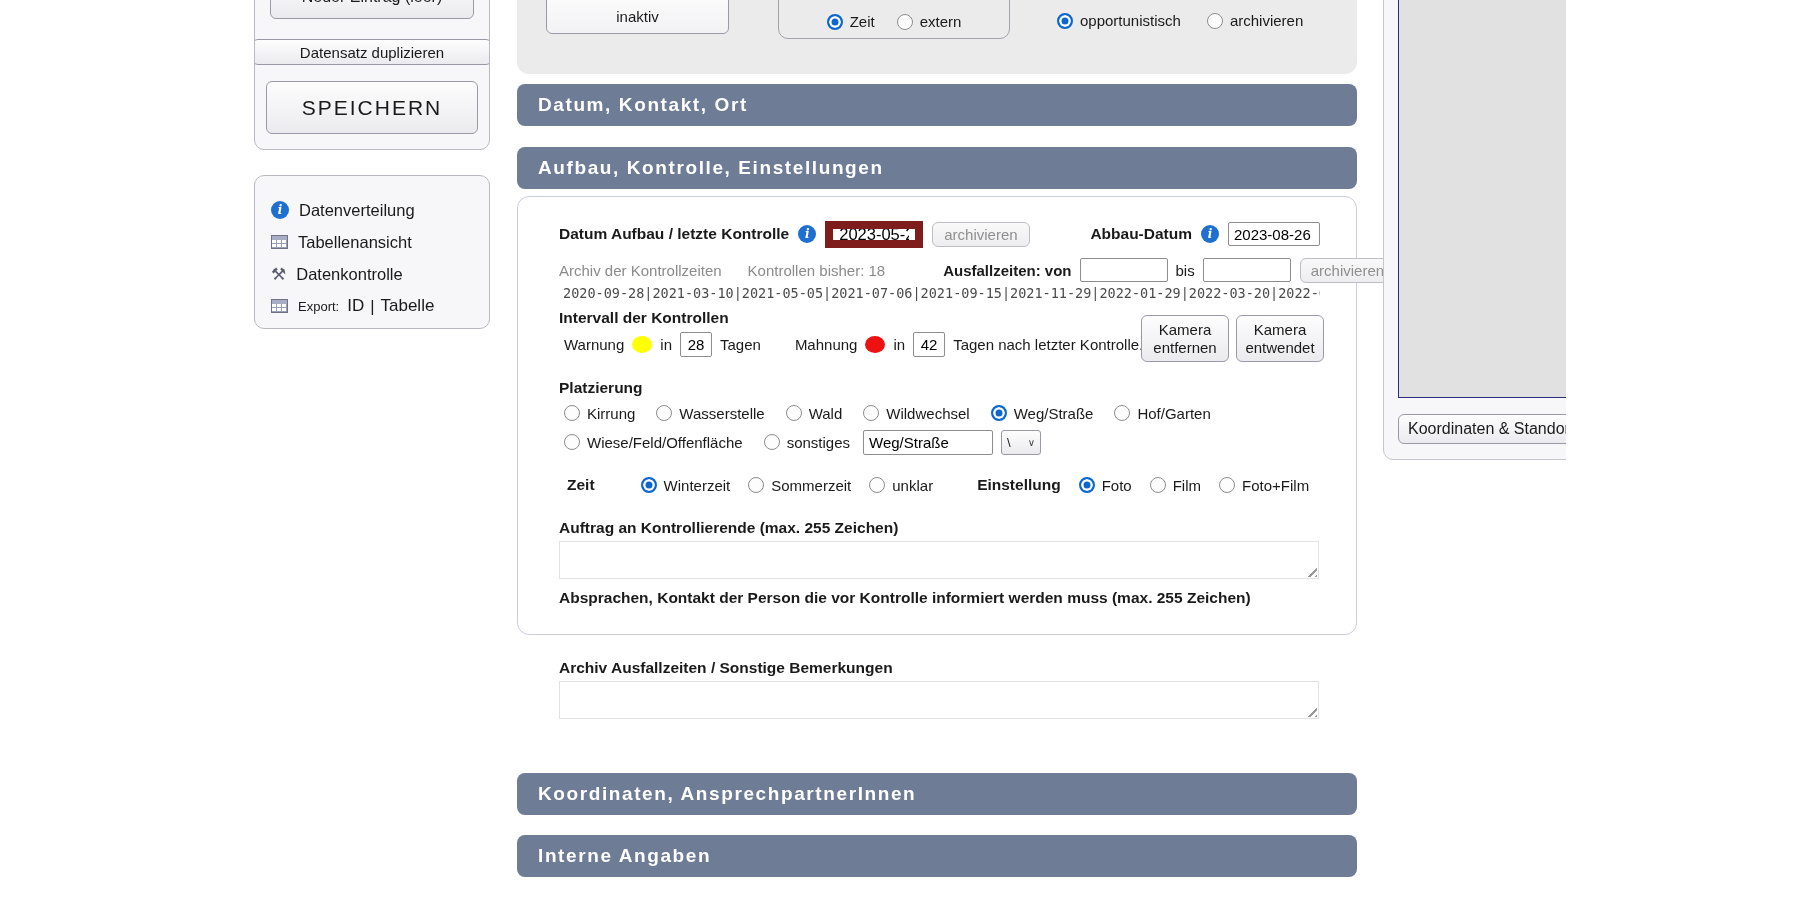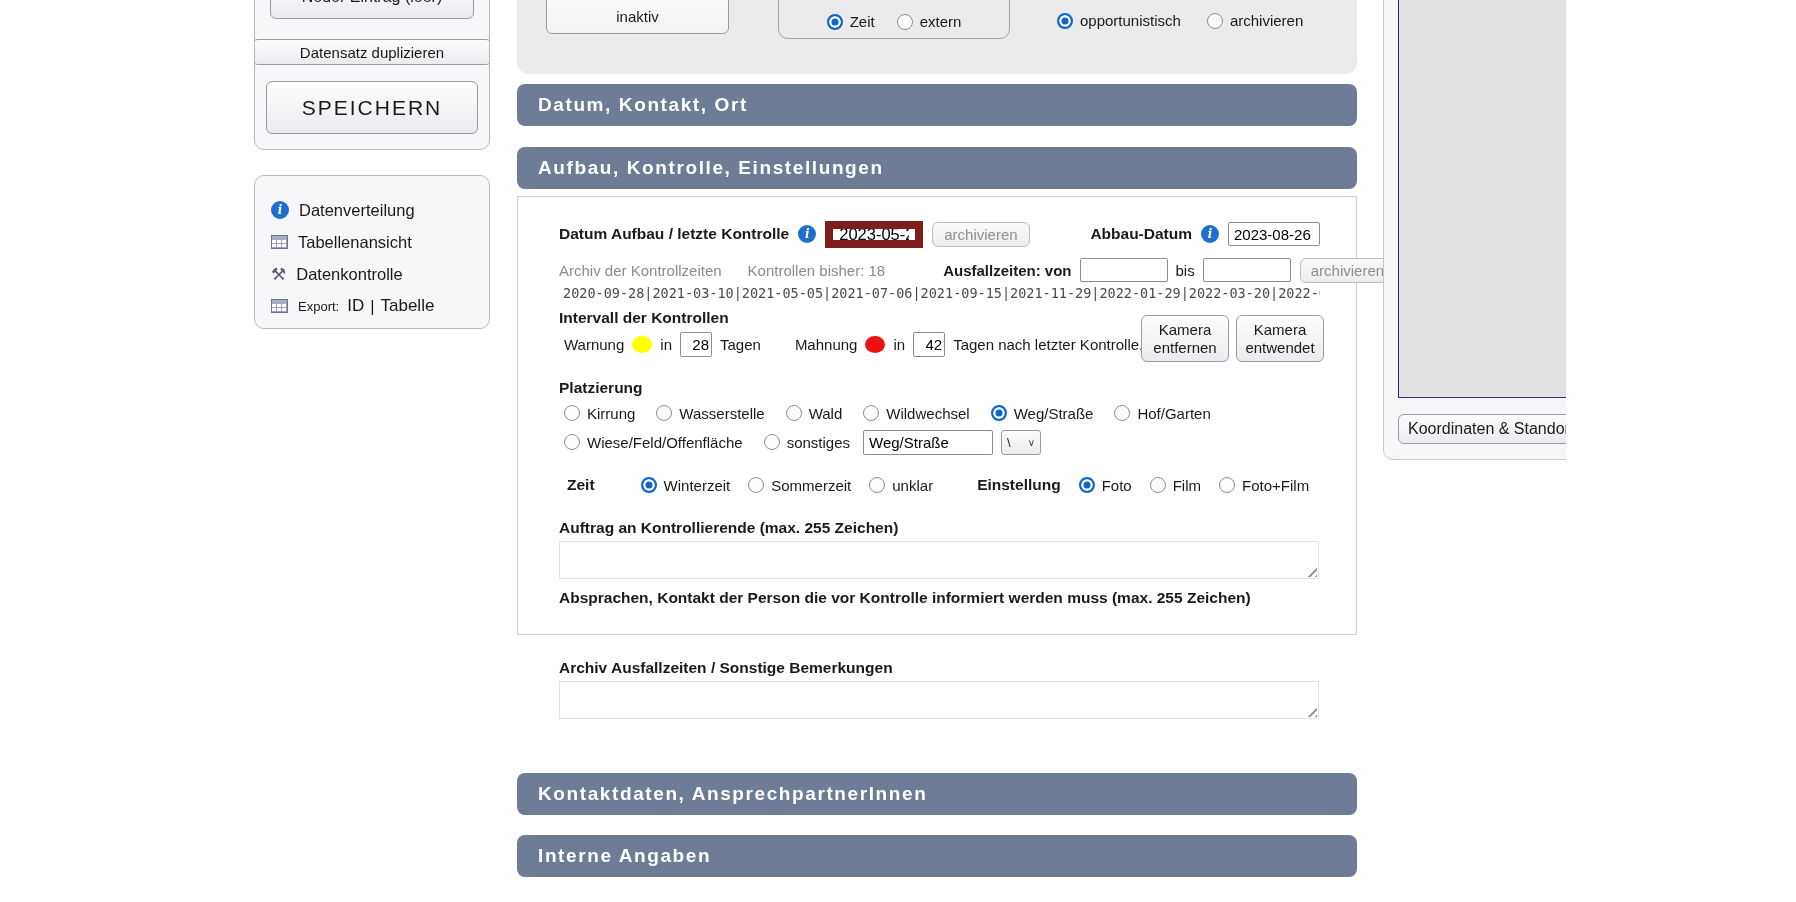--- a/index.html
+++ b/index.html
@@ -42,31 +42,31 @@
   #grp-lupus{position:absolute;left:261px;top:12px;width:232px;height:61px;border:1px solid #a3a3ab;
              border-radius:10px;box-sizing:border-box;}
   #grp-lupus .row{position:absolute;left:0;right:0;bottom:8px;display:flex;justify-content:center;gap:22px;}
   #grp-mode{position:absolute;left:540px;top:46px;display:flex;gap:26px;}
   
   .shead{position:absolute;left:517px;width:840px;height:42px;background:#6e7c96;border-radius:8px;
          color:#fff;font-size:19px;font-weight:700;letter-spacing:1.6px;display:flex;
          align-items:center;padding-left:21px;box-sizing:border-box;}
   
   #card{position:absolute;left:517px;top:196px;width:840px;height:439px;background:#fff;
-        border:1px solid #c8cedb;border-radius:0;box-sizing:border-box;}
+        border:1px solid #c8cedb;border-radius:12px;box-sizing:border-box;}
   .crow{position:absolute;left:41px;right:36px;display:flex;align-items:center;}
   .lblb{font-weight:700;font-size:15.5px;white-space:nowrap;}
   .graytxt{color:#8b8b8b;font-size:15px;white-space:nowrap;}
   #aufbau-date{width:98px;height:27px;border:8px solid #7f1d1d;font-size:16.5px;padding:0 6px;background:#fff;}
   .mono{font-family:"DejaVu Sans Mono",monospace;}
   #dates-row{top:88px;font-size:13.5px;color:#4a4a4a;white-space:nowrap;overflow:hidden;left:45px;}
   .hatch{display:inline-block;width:15px;height:14px;margin-left:1px;vertical-align:-2px;
          background:repeating-linear-gradient(115deg,#4a4a4a 0 1.2px,transparent 1.2px 4px);}
   .dot{display:inline-block;width:20px;height:17px;border-radius:50%;}
-  .numin{width:32px;height:25px;text-align:right;font-size:15px;border:1px solid #8d8d8d;border-radius:2px;}
+  .numin{width:32px;height:25px;text-align:center;font-size:15px;border:1px solid #8d8d8d;border-radius:2px;}
   #kamera-btns{position:absolute;right:32px;top:118px;display:flex;gap:7px;}
   #kamera-btns .btn{width:88px;height:47px;font-size:15px;line-height:1.15;text-align:center;padding:10px;}
   .tawrap{position:absolute;left:41px;right:37px;height:38px;}
   .tawrap textarea{width:100%;height:100%;border:1px solid #e2e2e2;background:#fff;resize:none;
                    font:14px "DejaVu Sans Mono",monospace;color:#333;padding:5px 8px;outline:none;}
   .seldd{display:inline-flex;align-items:center;justify-content:space-between;width:40px;height:25px;
          border:1px solid #9a9aa6;border-radius:3px;background:linear-gradient(#fdfdfd,#ebebef);
          padding:0 5px;font-size:13px;box-sizing:border-box;}
   .seldd .chev{font-size:10px;color:#444;}
   
@@ -132,21 +132,21 @@
       </span>
       <span class="ritem">
         <span class="r"></span>
         <span>archivieren</span>
       </span>
     </div>
   </div>
 
   <div class="shead" style="top:84px;">Datum, Kontakt, Ort</div>
   <div class="shead" style="top:147px;">Aufbau, Kontrolle, Einstellungen</div>
-  <div class="shead" style="top:773px;">Kontaktdaten, AnsprechpartnerInnen</div>
+  <div class="shead" style="top:773px;">Koordinaten, AnsprechpartnerInnen</div>
   <div class="shead" style="top:835px;">Interne Angaben</div>
 
   <div id="card">
 
     <div class="crow" style="top:22px;height:30px;gap:9px;">
       <span class="lblb">Datum Aufbau / letzte Kontrolle</span>
       <span class="ico-info">i</span>
       <input id="aufbau-date" value="2023-05-21" style="">
       <button class="btn gray" style="height:25px;padding:0 11px;">archivieren</button>
       <span style="flex:1"></span>

